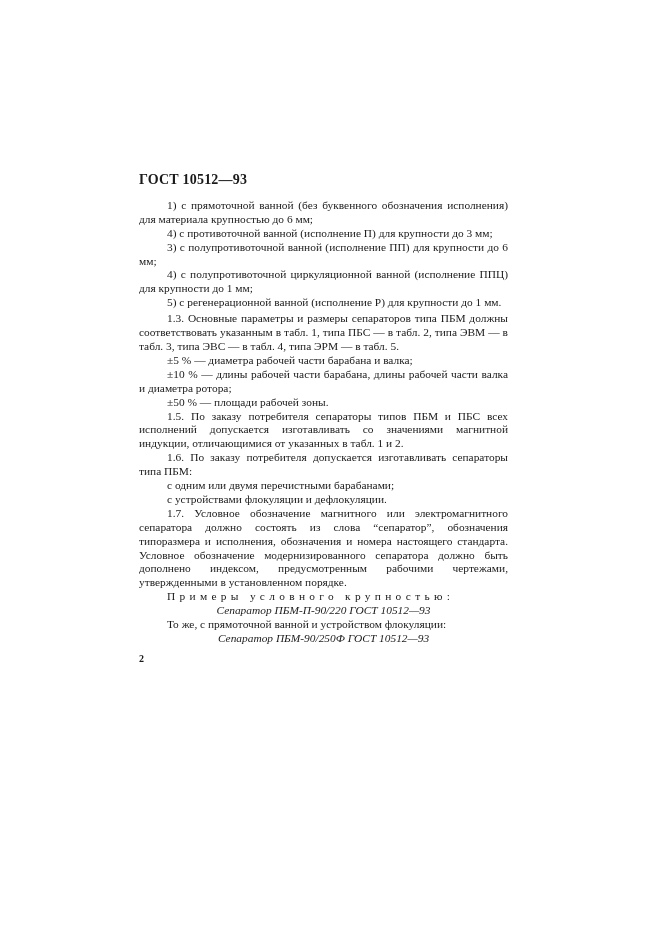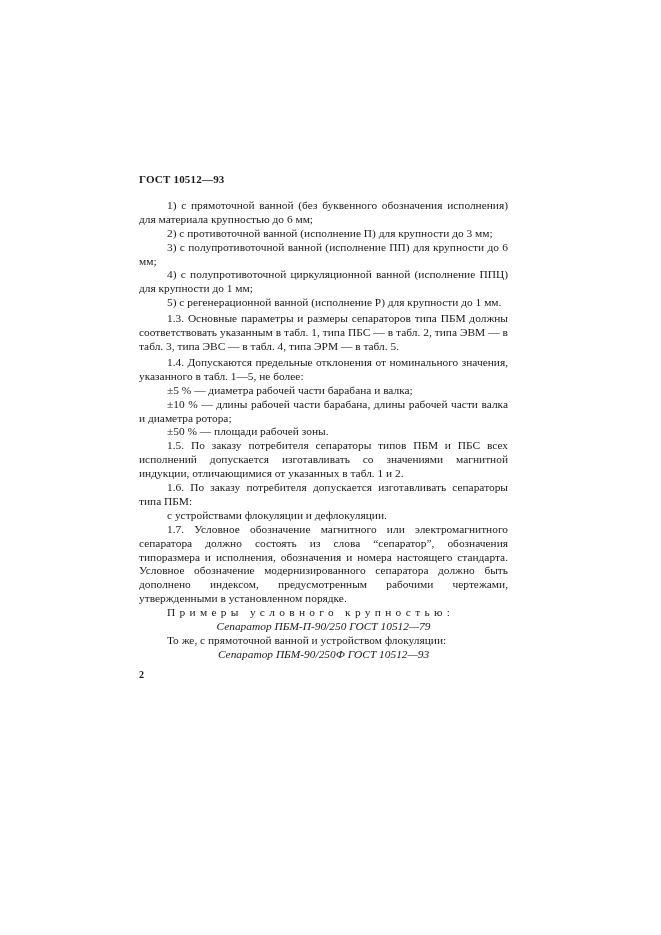--- a/index.html
+++ b/index.html
@@ -2,47 +2,47 @@
 <html><head>
 <meta charset="utf-8">
 <style>
   html, body { margin: 0; padding: 0; background: #ffffff; }
   body { width: 661px; height: 935px; position: relative; overflow: hidden; }
   .page {
     position: absolute; left: 139px; top: 173px; width: 369px;
     font-family: "Liberation Serif", serif; font-size: 11.4px; color: #1a1a1a;
     line-height: 13.9px;
   }
-  .hdr { font-weight: bold; font-size: 11px; letter-spacing: 0.2px; margin-bottom: 12px; }
+  .hdr { font-weight: bold; font-size: 14px; letter-spacing: 0.2px; margin-bottom: 12px; }
   p { margin: 0; text-align: justify; text-indent: 28px; }
   .gap { margin-top: 2px; }
   .center { text-align: center; text-indent: 0; font-style: italic; }
   .spaced { letter-spacing: 4.3px; }
   .pgnum { margin-top: 6px; font-size: 10px; font-weight: bold; text-indent: 0; }
 </style>
 </head>
 <body>
 
 <div class="page">
   <div class="hdr">ГОСТ 10512—93</div>
 
   <p>1) с прямоточной ванной (без буквенного обозначения исполнения) для материала крупностью до 6 мм;</p>
-  <p>2) с противоточной ванной (исполнение П) для крупности до 3 мм;</p>
+  <p>4) с противоточной ванной (исполнение П) для крупности до 3 мм;</p>
   <p>3) с полупротивоточной ванной (исполнение ПП) для крупности до 6 мм;</p>
   <p>4) с полупротивоточной циркуляционной ванной (исполнение ППЦ) для крупности до 1 мм;</p>
   <p>5) с регенерационной ванной (исполнение Р) для крупности до 1 мм.</p>
   <p class="gap">1.3. Основные параметры и размеры сепараторов типа ПБМ должны соответствовать указанным в табл. 1, типа ПБС — в табл. 2, типа ЭВМ — в табл. 3, типа ЭВС — в табл. 4, типа ЭРМ — в табл. 5.</p>
-  <p class="gap">1.4. Допускаются предельные отклонения от номинального значения, указанного в табл. 1—5, не более:</p>
   <p>±5 % — диаметра рабочей части барабана и валка;</p>
   <p>±10 % — длины рабочей части барабана, длины рабочей части валка и диаметра ротора;</p>
   <p>±50 % — площади рабочей зоны.</p>
   <p>1.5. По заказу потребителя сепараторы типов ПБМ и ПБС всех исполнений допускается изготавливать со значениями магнитной индукции, отличающимися от указанных в табл. 1 и 2.</p>
   <p>1.6. По заказу потребителя допускается изготавливать сепараторы типа ПБМ:</p>
+  <p>с одним или двумя перечистными барабанами;</p>
   <p>с устройствами флокуляции и дефлокуляции.</p>
   <p>1.7. Условное обозначение магнитного или электромагнитного сепаратора должно состоять из слова “сепаратор”, обозначения типоразмера и исполнения, обозначения и номера настоящего стандарта. Условное обозначение модернизированного сепаратора должно быть дополнено индексом, предусмотренным рабочими чертежами, утвержденными в установленном порядке.</p>
 
   <p class="spaced">Примеры условного крупностью:</p>
-  <p class="center">Сепаратор ПБМ-П-90/250 ГОСТ 10512—79</p>
+  <p class="center">Сепаратор ПБМ-П-90/220 ГОСТ 10512—93</p>
   <p>То же, с прямоточной ванной и устройством флокуляции:</p>
   <p class="center">Сепаратор ПБМ-90/250Ф ГОСТ 10512—93</p>
 
   <p class="pgnum">2</p>
 </div>
 
 </body></html>

